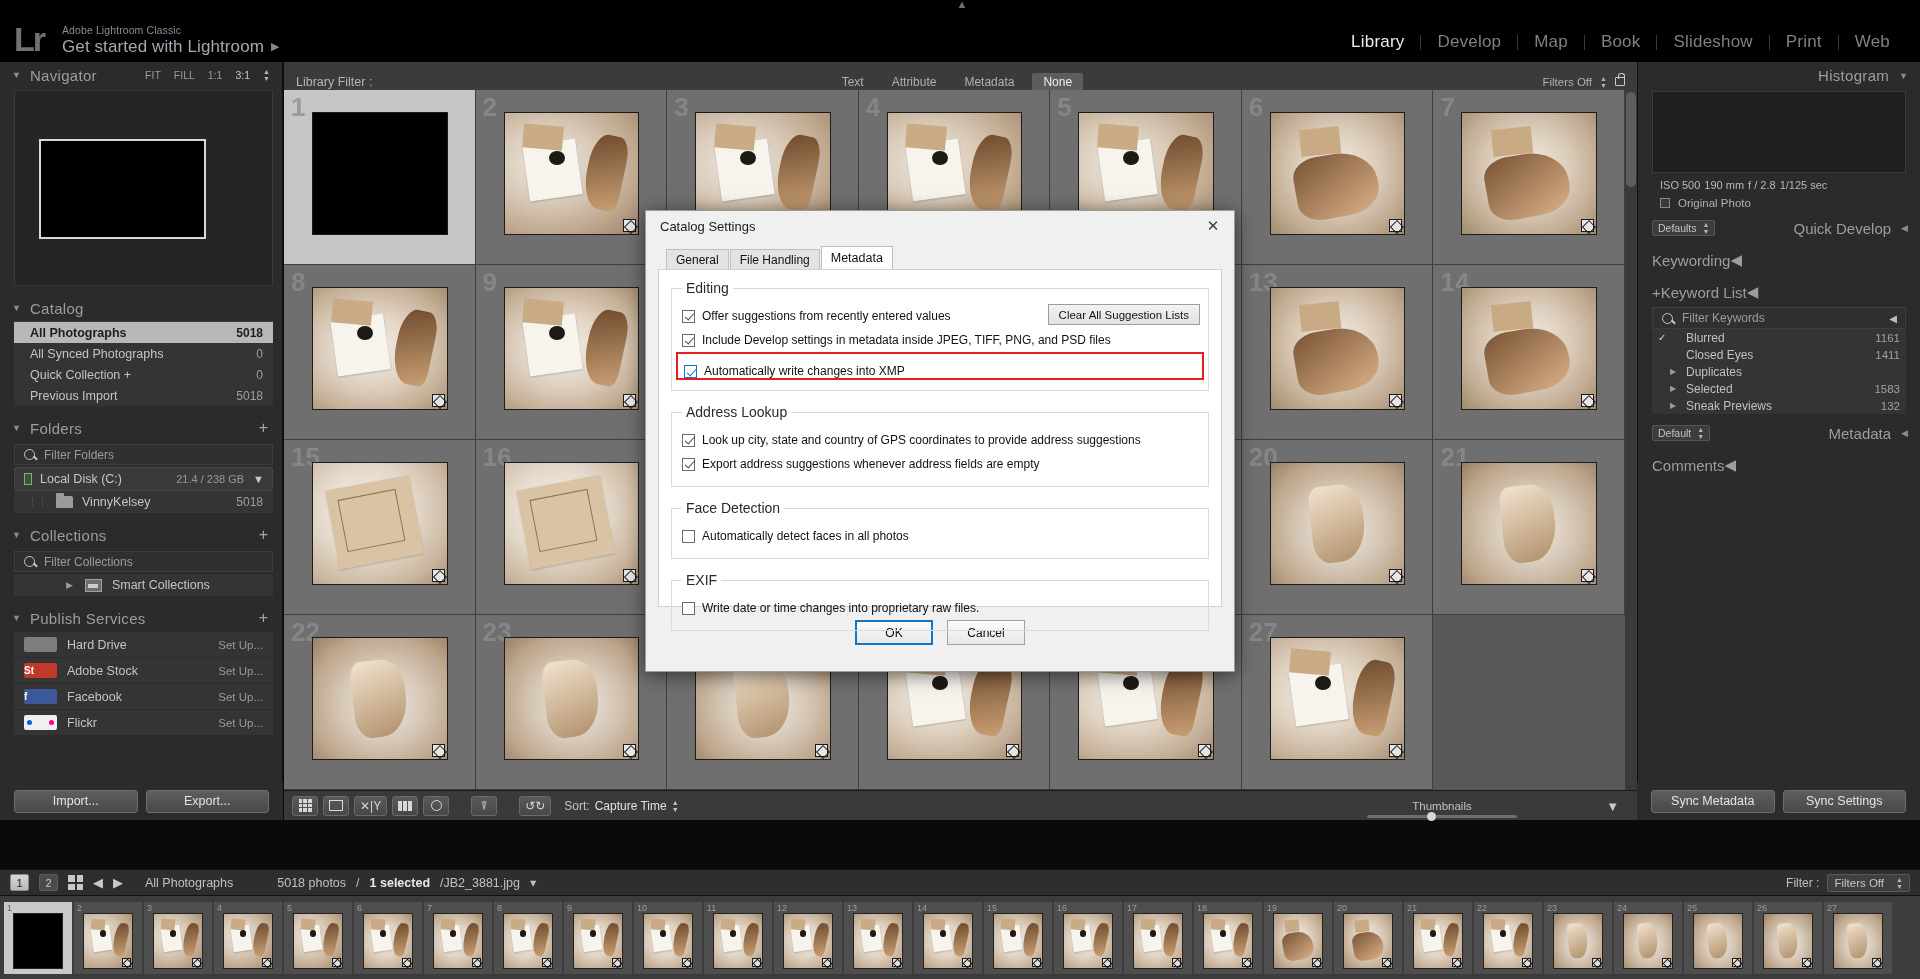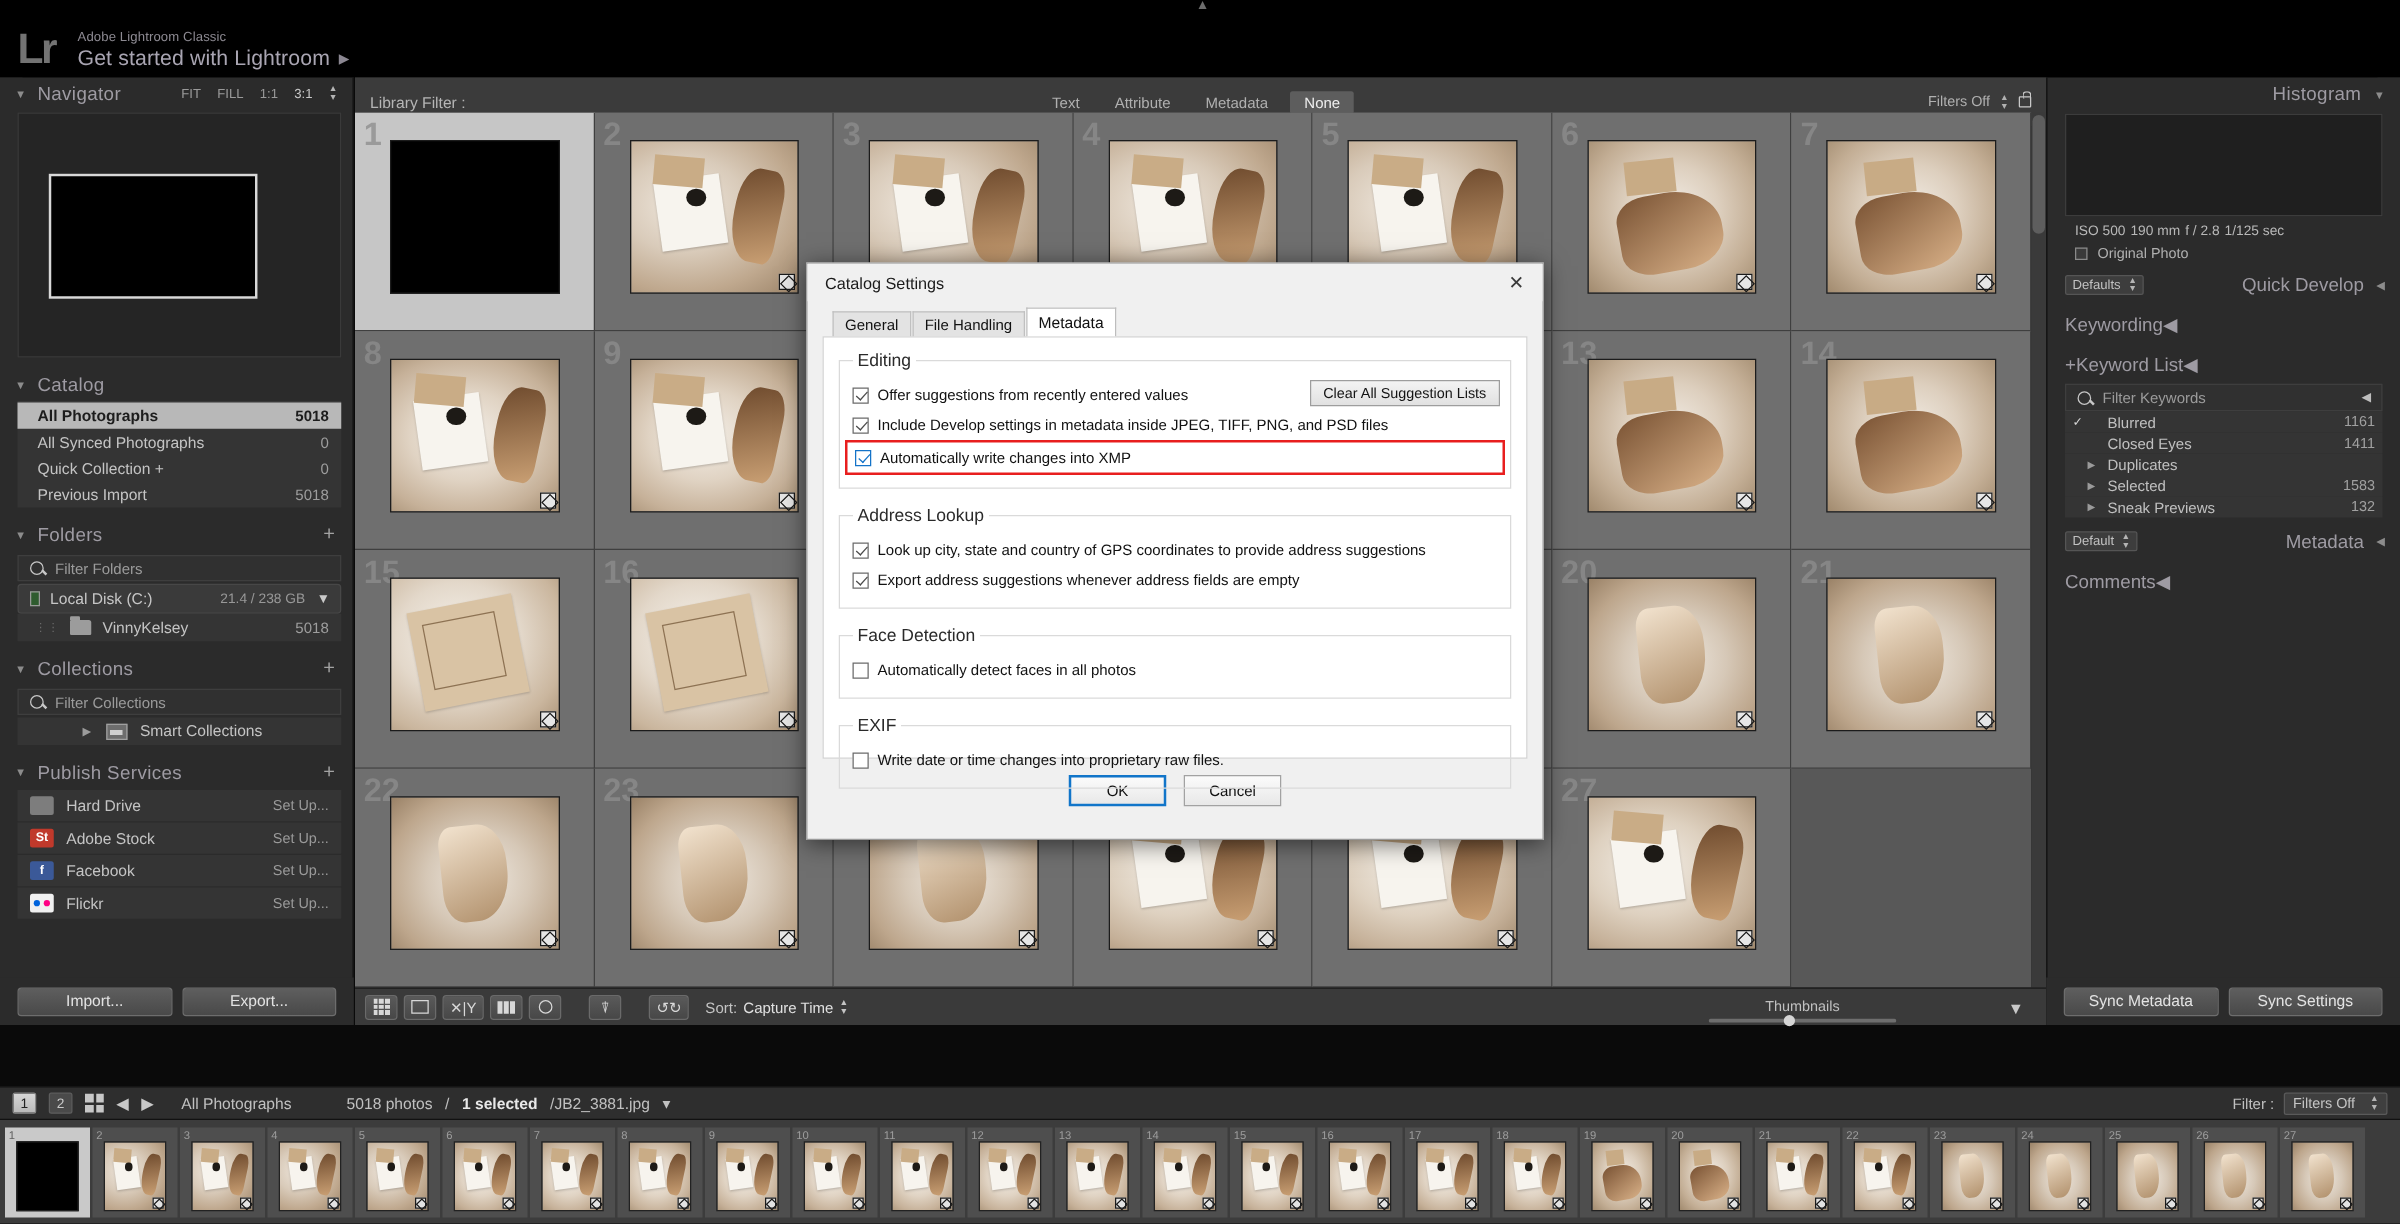--- a/index.html
+++ b/index.html
@@ -139,22 +139,22 @@
   .smartbox::after{content:"";position:absolute;left:2px;top:4px;width:10px;height:4px;background:#cfcfcf;}
 
   .pubrow {
     margin: 1px 9px 0 14px; height: 25px; background: #343434;
     display: flex; align-items: center; font-size: 12.5px; color: #c4c4c4;
     padding: 0 10px 0 10px;
   }
   .pubrow .pname { flex: 1; margin-left: 10px; }
   .pubrow .psetup { color: #9a9a9a; font-size: 11.5px; }
   .pic {
-    width: 19px; height: 15px; border-radius: 2px; display: inline-block;
-    font-size: 10px; color: #fff; text-align: center; line-height: 15px; font-weight: bold;
+    width: 33px; height: 15px; border-radius: 2px; display: inline-block;
+    font-size: 10px; color: #fff; line-height: 15px; font-weight: bold;
   }
   .pic.hd { background: #7d7d7d; }
   .pic.st { background: #c0392b; }
   .pic.fb { background: #3b5998; }
   .pic.fl { background: #f0f0f0; position: relative; }
   .pic.fl::before{content:"";position:absolute;left:3px;top:5px;width:5px;height:5px;border-radius:50%;background:#0063dc;}
   .pic.fl::after{content:"";position:absolute;right:3px;top:5px;width:5px;height:5px;border-radius:50%;background:#ff0084;}
 
   #left-bottom {
     position: absolute; left: 0; bottom: 0; width: 283px; height: 38px;
@@ -379,21 +379,21 @@
     position: relative; flex: 0 0 auto;
   }
   .cb.checked::after {
     content: ""; position: absolute; left: 3.5px; top: 0.5px; width: 4px; height: 8px;
     border: solid #4a4a4a; border-width: 0 1.8px 1.8px 0; transform: rotate(42deg);
   }
   .cb.blue { border-color: #1473c8; }
   .cb.blue.checked::after { border-color: #1473c8; }
   #xmp-highlight {
     border: 2px solid #e81e1e; margin: 0 -6px; padding: 0 6px;
-    display: flex; align-items: center; height: 28px;
+    display: flex; align-items: flex-end; height: 28px;
   }
   #editing-fs { position: relative; }
   #clear-btn {
     position: absolute; right: 8px; top: 8px; height: 21px; padding: 0 10px;
     background: linear-gradient(#f3f3f3,#e1e1e1); border: 1px solid #9d9d9d;
     font-size: 11.5px; color: #131313; display: flex; align-items: center;
   }
   #dlg-footer {
     display: flex; justify-content: center; gap: 14px; margin-top: 13px;
   }
@@ -411,20 +411,35 @@
 
   <div id="topbar">
     <div id="top-arrow">▲</div>
     <div id="lr-logo">Lr</div>
     <div id="brand-block">
       <div id="brand-sub">Adobe Lightroom Classic</div>
       <div id="brand-title">
         <span>Get started with Lightroom</span><span class="tri">▶</span>
       </div>
     </div>
+    <div id="modules">
+        <div class="module active">Library</div>
+        <div class="module-sep"></div>
+        <div class="module">Develop</div>
+        <div class="module-sep"></div>
+        <div class="module">Map</div>
+        <div class="module-sep"></div>
+        <div class="module">Book</div>
+        <div class="module-sep"></div>
+        <div class="module">Slideshow</div>
+        <div class="module-sep"></div>
+        <div class="module">Print</div>
+        <div class="module-sep"></div>
+        <div class="module">Web</div>
+      </div>
   </div>
 
   <div id="left-grip">
     <div id="left-grip-dots">
       <span class="grip-line"></span><span class="grip-line"></span><span class="grip-line"></span><span class="grip-line"></span>
     </div>
   </div>
   <div id="left-panel">
 
     <div class="panel-header">

